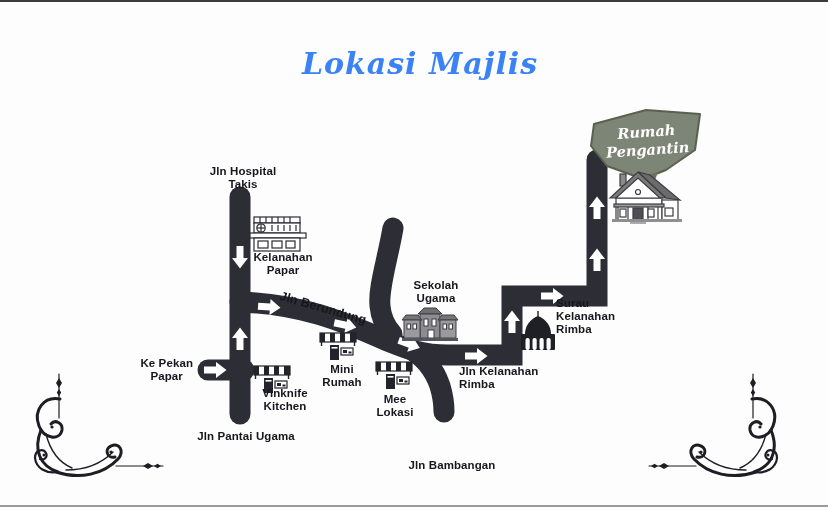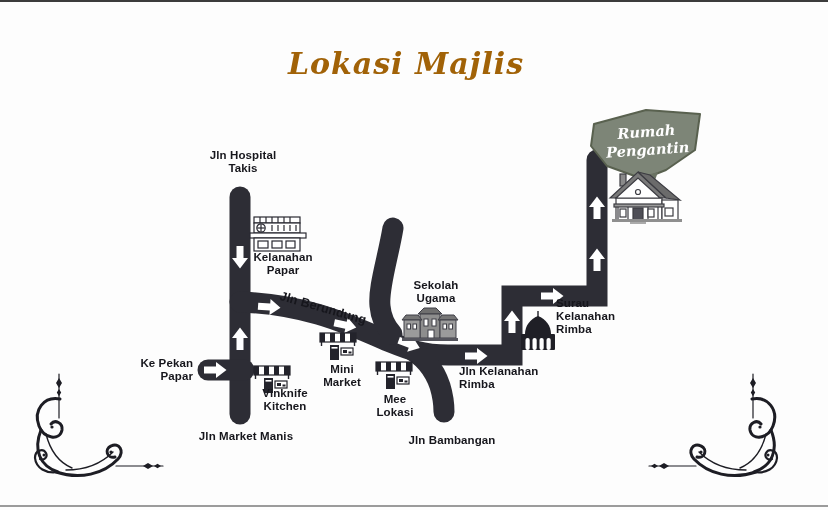--- a/index.html
+++ b/index.html
@@ -1,28 +1,28 @@
 <!DOCTYPE html>
 <html><head>
 <meta charset="utf-8">
 <style>
   html,body{margin:0;padding:0;background:#ffffff;}
   .page{position:relative;width:828px;height:510px;background:#fdfdfd;overflow:hidden;
         font-family:"Liberation Sans",sans-serif;}
   .edge-top{position:absolute;top:0;left:0;width:100%;height:2px;background:#3c3c3c;}
   .edge-bottom{position:absolute;bottom:3px;left:0;width:100%;height:2px;background:#9b9b9b;}
   .map-svg{position:absolute;left:0;top:0;}
-  .title{position:absolute;left:406px;top:63px;transform:translate(-50%,-50%);
+  .title{position:absolute;left:420px;top:63px;transform:translate(-50%,-50%);
          font-family:"DejaVu Serif",serif;font-style:italic;font-weight:600;
-         font-size:30px;letter-spacing:1px;color:#a16207;margin:0;white-space:nowrap;}
+         font-size:30px;letter-spacing:1px;color:#3b82f6;margin:0;white-space:nowrap;}
   .lbl{position:absolute;transform:translate(-50%,-50%);text-align:center;
        font-weight:bold;font-size:11.5px;line-height:1.12;letter-spacing:.1px;
        color:#16161c;white-space:pre-line;}
   .lbl.left{transform:translate(0,-50%);text-align:left;}
-  .lbl.right{transform:translate(-100%,-50%);text-align:right;}
+  .lbl.right{transform:translate(-100%,-50%);}
   .lbl.rot{transform:translate(-50%,-50%) rotate(16deg);font-size:12.5px;white-space:nowrap;}
   .banner-text{position:absolute;left:647px;top:141px;transform:translate(-50%,-50%) rotate(-4deg);
        text-align:center;font-family:"DejaVu Serif",serif;font-style:italic;font-weight:bold;
        font-size:14.5px;line-height:1.25;color:#ffffff;white-space:pre-line;}
 </style>
 </head>
 <body>
 
 <div class="page">
   <div class="edge-top"></div>
@@ -167,37 +167,37 @@
     </g>
 
     <use href="#shop" transform="translate(254,366)"></use>
     <use href="#shop" transform="translate(320,333)"></use>
     <use href="#shop" transform="translate(376,362)"></use>
 
     <use href="#flourish"></use>
     <use href="#flourish" transform="translate(812,0) scale(-1,1)"></use>
   </svg>
 
-  <div class="lbl" style="left:243px;top:162px">Jln Hospital
+  <div class="lbl" style="left:243px;top:178px">Jln Hospital
 Takis</div>
   <div class="lbl" style="left:283px;top:264px">Kelanahan
 Papar</div>
   <div class="lbl rot" style="left:323px;top:308px">Jln Berundung</div>
   <div class="lbl" style="left:436px;top:292px">Sekolah
 Ugama</div>
   <div class="lbl left" style="left:556px;top:316px">Surau
 Kelanahan
 Rimba</div>
   <div class="lbl left" style="left:459px;top:378px">Jln Kelanahan
 Rimba</div>
   <div class="lbl right" style="left:193px;top:370px">Ke Pekan
 Papar</div>
   <div class="lbl" style="left:285px;top:400px">Vinknife
 Kitchen</div>
   <div class="lbl" style="left:342px;top:376px">Mini
-Market</div>
+Rumah</div>
   <div class="lbl" style="left:395px;top:406px">Mee
 Lokasi</div>
-  <div class="lbl" style="left:246px;top:436px">Jln Market Manis</div>
-  <div class="lbl" style="left:452px;top:440px">Jln Bambangan</div>
+  <div class="lbl" style="left:246px;top:436px">Jln Pantai Ugama</div>
+  <div class="lbl" style="left:452px;top:465px">Jln Bambangan</div>
   <div class="banner-text">Rumah
 Pengantin</div>
 </div>
 
 </body></html>

